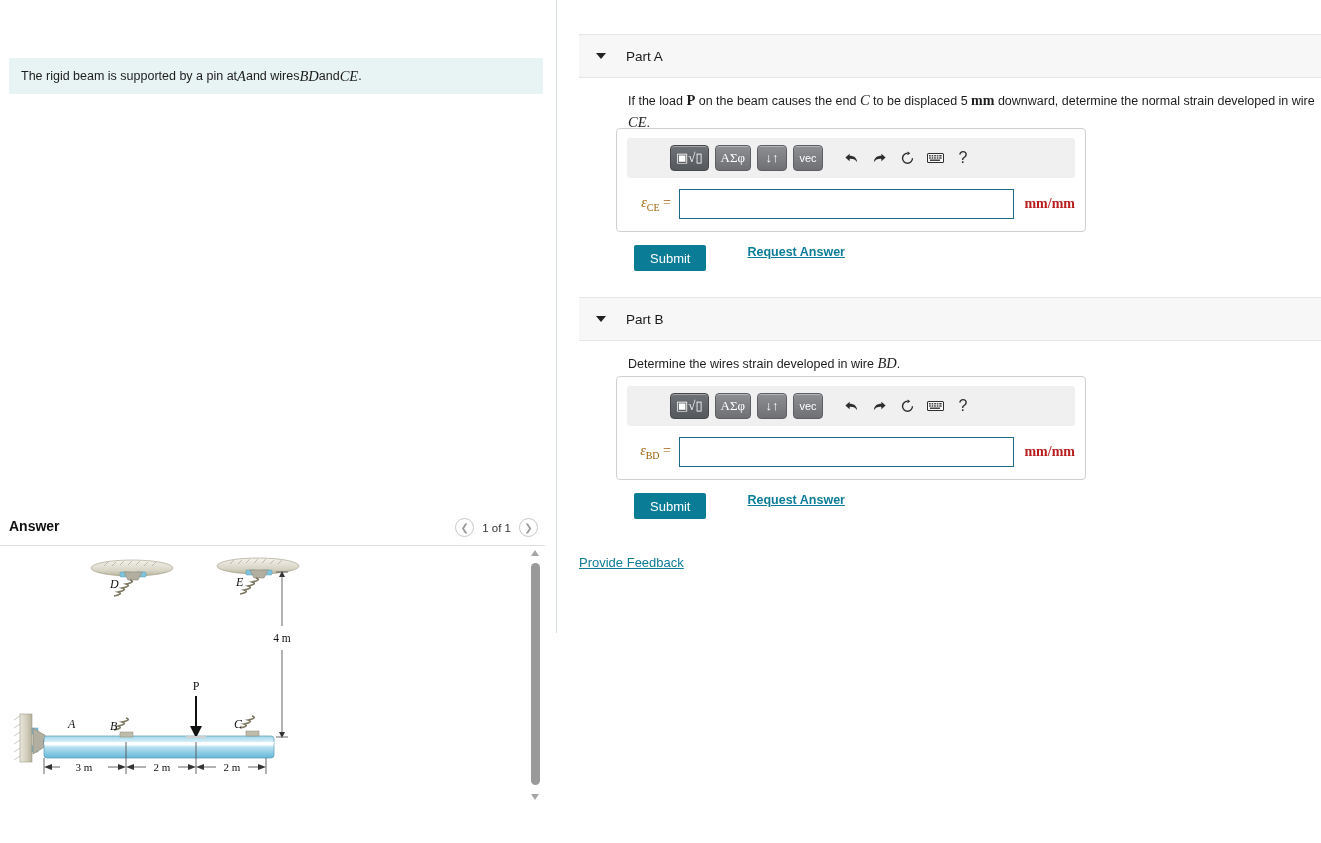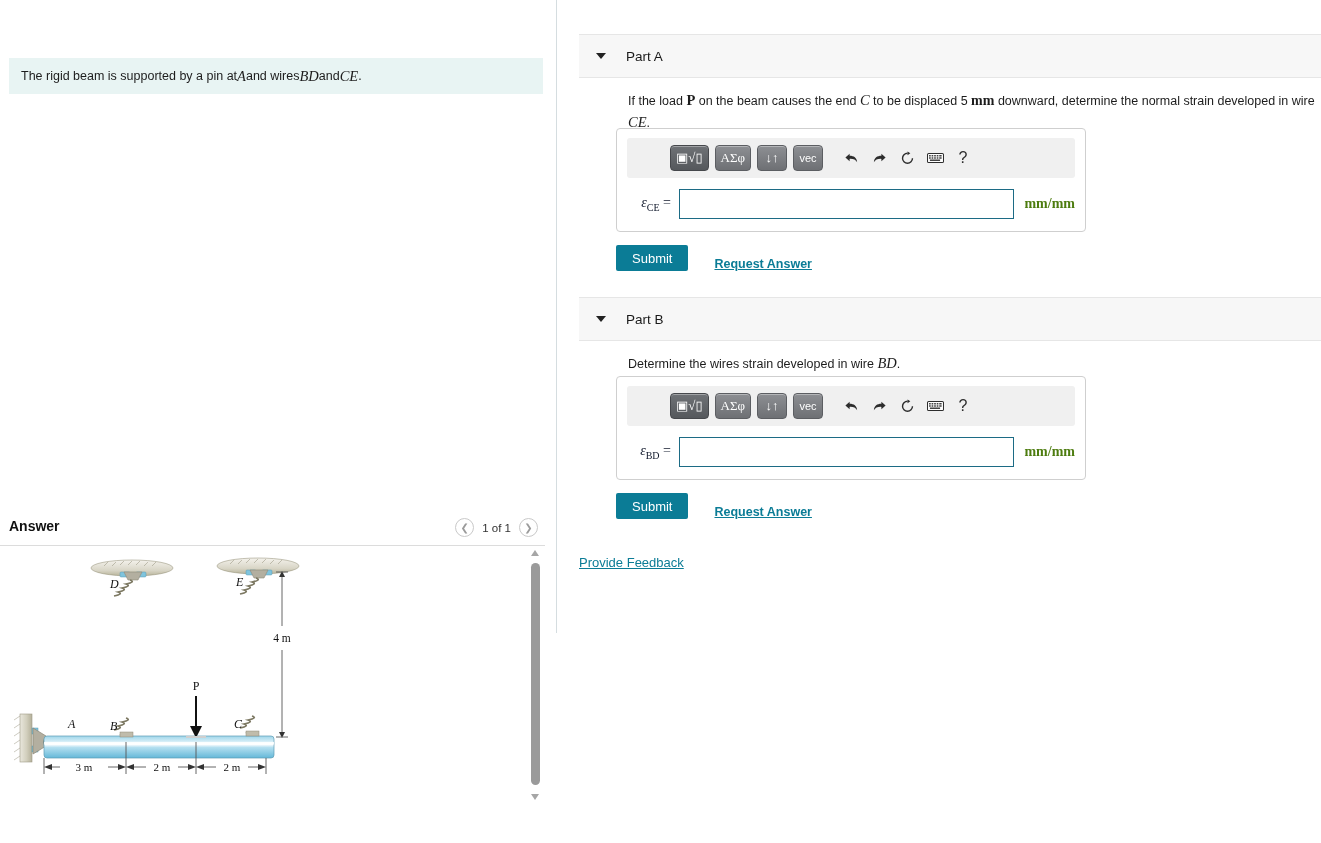--- a/index.html
+++ b/index.html
@@ -146,42 +146,42 @@
   }
   .tb-gap { width: 5px; }
 
   .ans-row {
     display: flex; align-items: center;
     padding: 11px 10px 12px 10px;
   }
   .ans-label {
     width: 44px; text-align: right;
     font-family: "Liberation Serif", serif;
-    font-size: 14px; color: #0f172a; white-space: nowrap;
+    font-size: 14px; color: #a16207; white-space: nowrap;
   }
   .ans-label sub { font-size: 10px; }
   .ans-input {
     flex: 1;
     height: 30px;
     border: 1px solid #1c6b85;
     background: #fff;
     margin-left: 8px;
     outline: none;
     font-size: 13px;
     padding: 0 6px;
     font-family: "Liberation Sans", sans-serif;
   }
   .ans-units {
     margin-left: 10px;
     font-family: "Liberation Serif", serif;
     font-weight: bold;
-    font-size: 14px; color: #4d7c0f;
-  }
-
-  .submit-row { position: absolute; left: 58px; display: flex; align-items: flex-end; }
+    font-size: 14px; color: #b91c1c;
+  }
+
+  .submit-row { position: absolute; left: 76px; display: flex; align-items: flex-start; gap: 15px; }
   .submit-btn {
     background: #0b7c96;
     color: #fff;
     border: none;
     height: 26px;
     padding: 0 16px;
     font-size: 13px;
     font-family: "Liberation Sans", sans-serif;
     cursor: pointer;
     border-radius: 2px;

